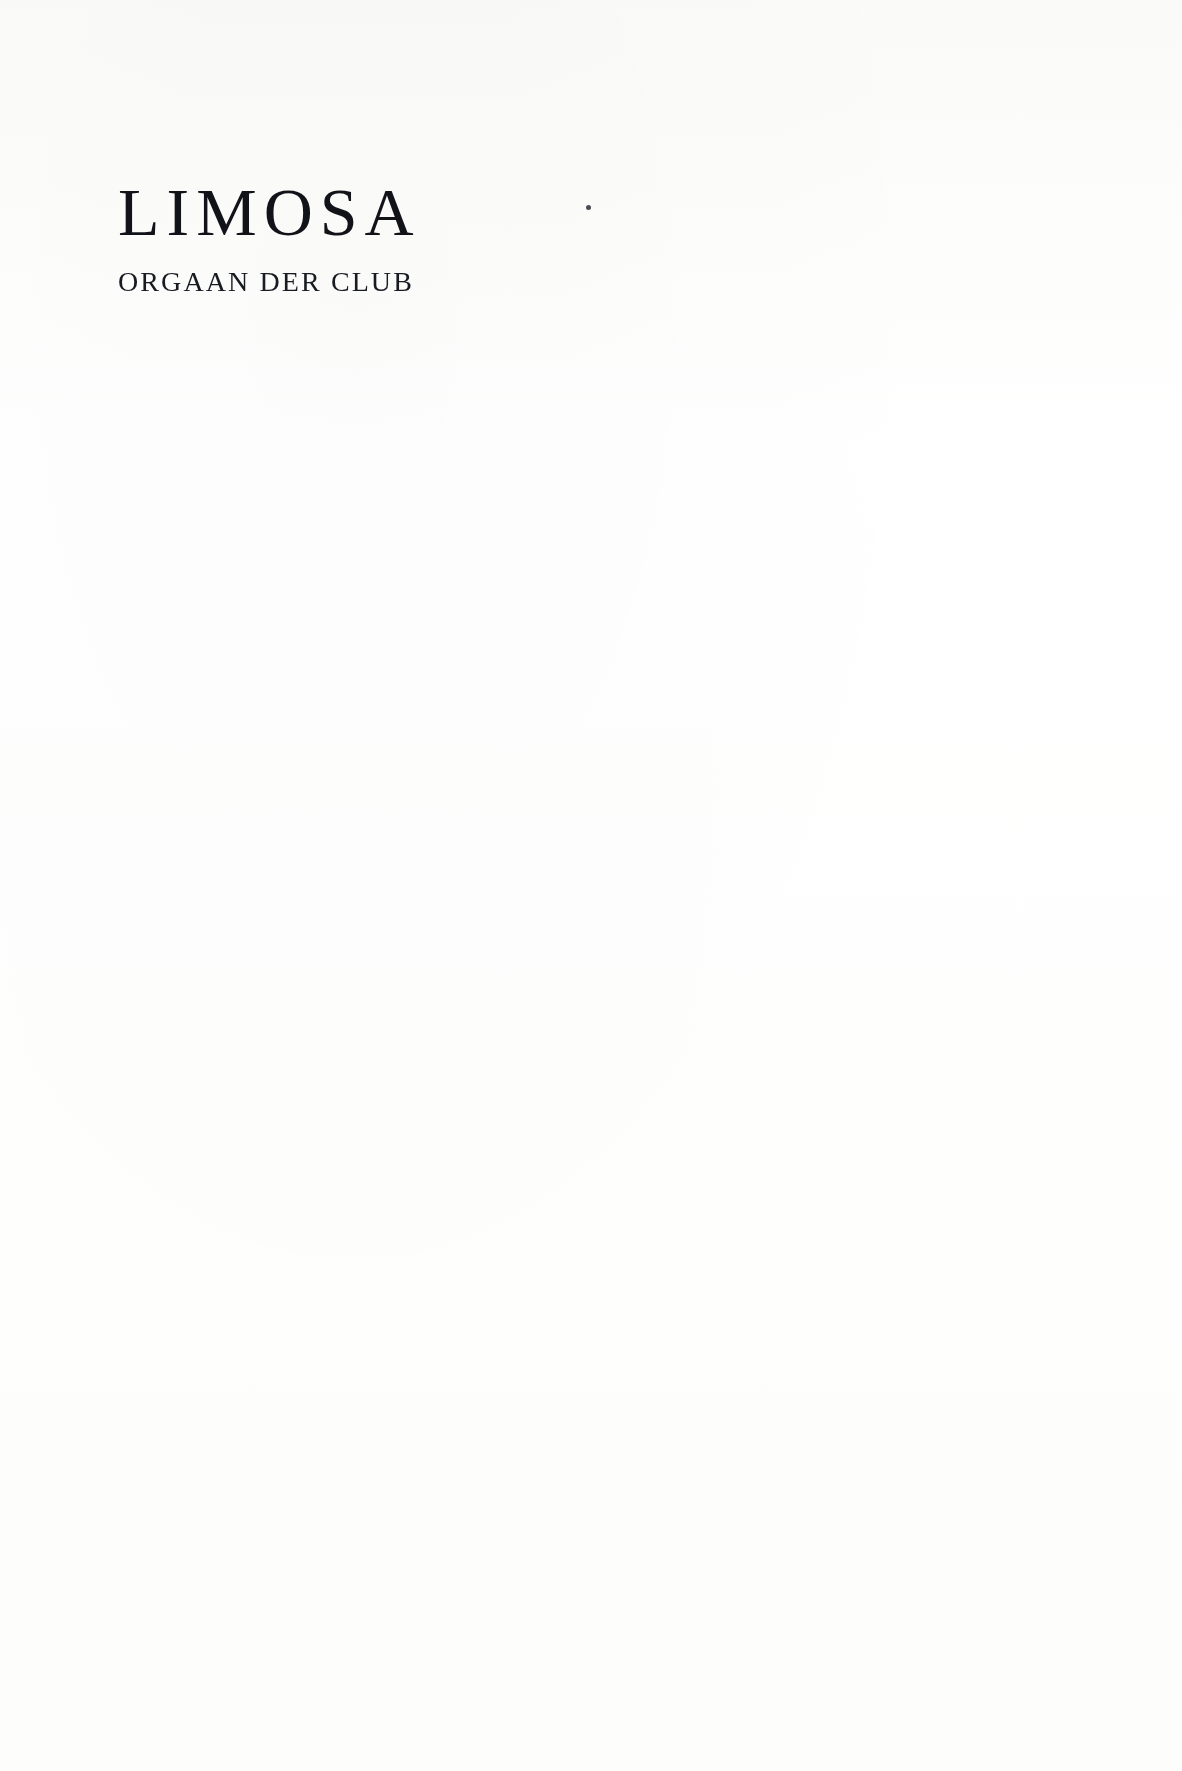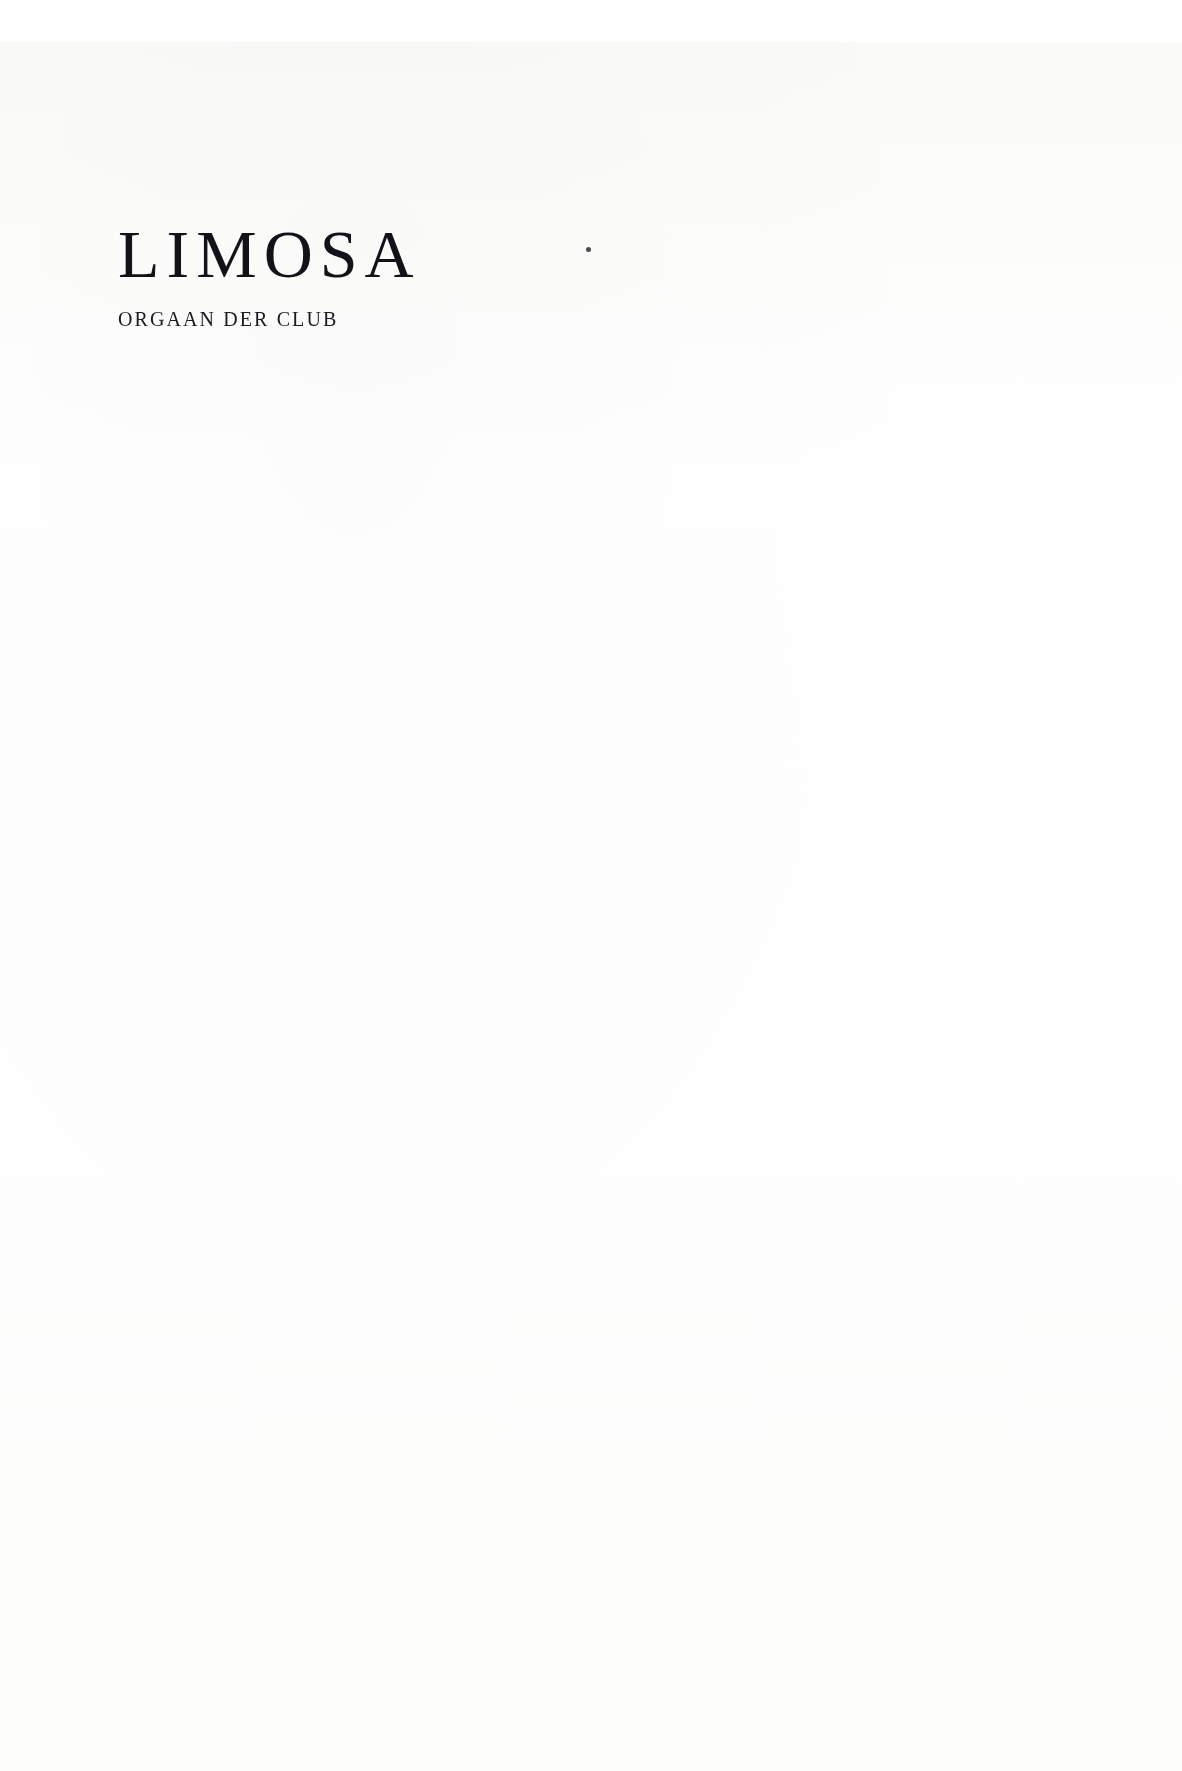--- a/index.html
+++ b/index.html
@@ -13,21 +13,20 @@
     position: relative;
     font-family: "Liberation Serif", serif;
     color: #14161c;
     overflow: hidden;
   }
 
   .page {
     position: absolute;
     inset: 0;
     background: #7dd3fc;
-    margin-top: 42px;
   }
 
   
   .page::before {
     content: "";
     position: absolute;
     inset: 0;
     background:
       radial-gradient(ellipse at 30% 18%, rgba(0,0,0,0.012) 0%, rgba(0,0,0,0) 55%),
       linear-gradient(180deg, rgba(250,250,248,1) 0%, rgba(255,255,255,1) 25%, rgba(253,253,252,1) 100%);
@@ -62,21 +61,21 @@
     background: #2a2d35;
     opacity: 0.85;
   }
 
   .subtitle-block {
     margin-top: 18px;
   }
 
   .subtitle-line {
     font-family: "Liberation Serif", serif;
-    font-size: 20px;
+    font-size: 28px;
     line-height: 1.32;
     letter-spacing: 2.1px;
     font-weight: 400;
     color: #181b22;
     white-space: nowrap;
   }
 
   .subtitle-line.second {
     letter-spacing: 1.9px;
   }

